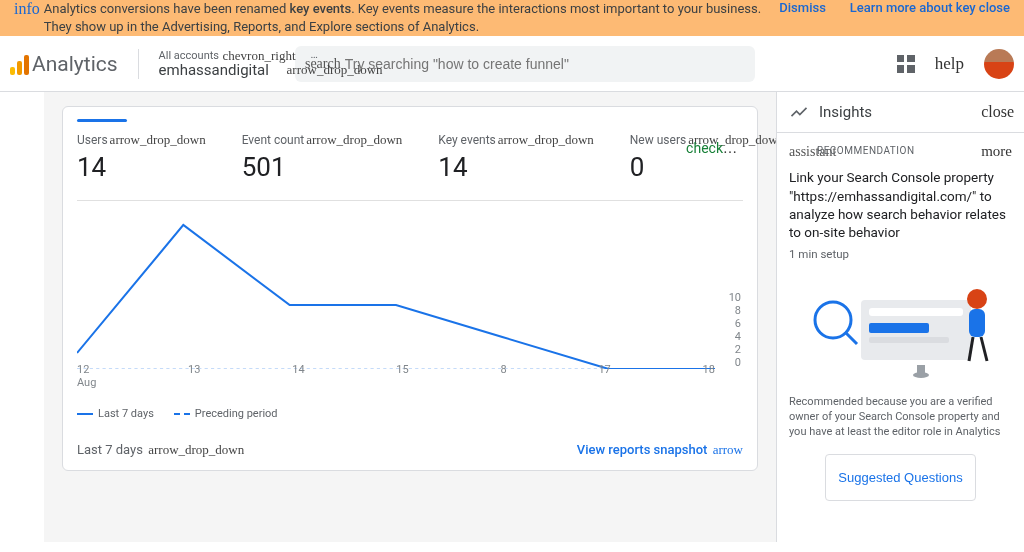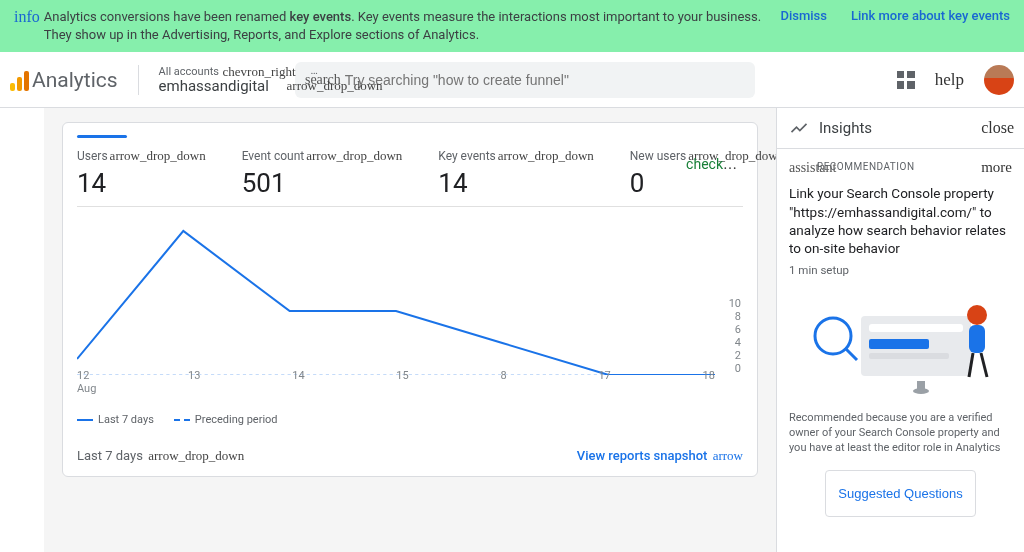--- a/index.html
+++ b/index.html
@@ -1,19 +1,19 @@
 <!DOCTYPE html>
 <html><head>
 <meta charset="utf-8">
 <style>
   * { box-sizing: border-box; margin: 0; padding: 0; }
   body { font-family: 'Google Sans', Roboto, Arial, sans-serif; font-size: 14px; color: #3c4043; background: #fff; width: 1024px; height: 552px; overflow: hidden; }
 
   
-  .banner { background: #86efac; padding: 8px 14px; display: flex; align-items: flex-start; color: #3c4043; font-size: 13px; }
+  .banner { background: #fdba74; padding: 0 14px; display: flex; align-items: flex-start; color: #3c4043; font-size: 13px; }
   .banner .info-label { color: #1967d2; font-family: Georgia, serif; font-style: normal; margin-right: 4px; font-size: 16px; }
   .banner .msg { flex: 1; line-height: 1.4; }
   .banner .msg b { font-weight: 500; }
   .banner .actions { display: flex; gap: 24px; margin-left: 18px; white-space: nowrap; }
   .banner .actions a { color: #1967d2; text-decoration: none; font-weight: 500; }
 
   
   .header { height: 56px; display: flex; align-items: center; border-bottom: 1px solid #dadce0; padding: 0 10px; gap: 10px; }
   .logo-wrap { display: flex; align-items: center; }
   .logo { width: 22px; height: 22px; position: relative; display: inline-block; }
@@ -48,21 +48,21 @@
 
   .content h1 { font-size: 22px; font-weight: 400; color: #202124; margin: 6px 0 14px 4px; }
 
   .card { background: #fff; border: 1px solid #dadce0; border-radius: 6px; padding: 12px 14px 0 14px; position: relative; }
   .trend-circle { width: 34px; height: 34px; border-radius: 50%; background: #d2e3fc; display: flex; align-items: center; justify-content: center; position: absolute; right: 4px; top: -4px; }
   .trend-circle svg { width: 18px; height: 18px; }
   .header-right-trend { position: absolute; right: 18px; top: 2px; }
 
   .tabbar-accent { width: 50px; height: 3px; background: #1a73e8; border-radius: 2px; margin-bottom: 10px; }
 
-  .metrics-row { display: flex; gap: 36px; flex-wrap: nowrap; border-bottom: 1px solid #e0e0e0; padding-bottom: 8px; position: relative; }
+  .metrics-row { display: flex; gap: 36px; flex-wrap: nowrap; border-bottom: 1px solid #e0e0e0; padding-bottom: 18px; position: relative; }
   .metric { display: flex; flex-direction: column; }
   .metric .label-line { font-size: 12px; color: #5f6368; white-space: nowrap; }
   .metric .val { font-size: 26px; color: #202124; margin-top: 4px; }
   .dd-inline { font-family: Georgia, serif; font-size: 13px; color: #444; margin-left: 2px; }
   .compare { position: absolute; right: 6px; top: 8px; font-size: 14px; }
   .compare .c1 { color: #188038; }
   .compare .c2 { font-family: Georgia, serif; color: #333; }
 
   .chart-area { height: 180px; position: relative; margin-top: 8px; }
   .y-axis { position: absolute; right: 2px; top: 0; bottom: 20px; display: flex; flex-direction: column; justify-content: flex-end; font-size: 11px; color: #80868b; text-align: right; }
@@ -100,21 +100,21 @@
 </head>
 <body>
 
 <div class="banner">
   <span class="info-label">info</span>
   <div class="msg">
     <span>Analytics conversions have been renamed </span><b>key events</b><span>. Key events measure the interactions most important to your business. They show up in the Advertising, Reports, and Explore sections of Analytics.</span>
   </div>
   <div class="actions">
     <a href="#">Dismiss</a>
-    <a href="#">Link more about key events</a>
+    <a href="#">Learn more about key close</a>
   </div>
 </div>
 
 <div class="header">
   <div class="logo-wrap">
     <span class="logo">
         <span class="b1"></span>
         <span class="b2"></span>
         <span class="b3"></span>
       </span>

